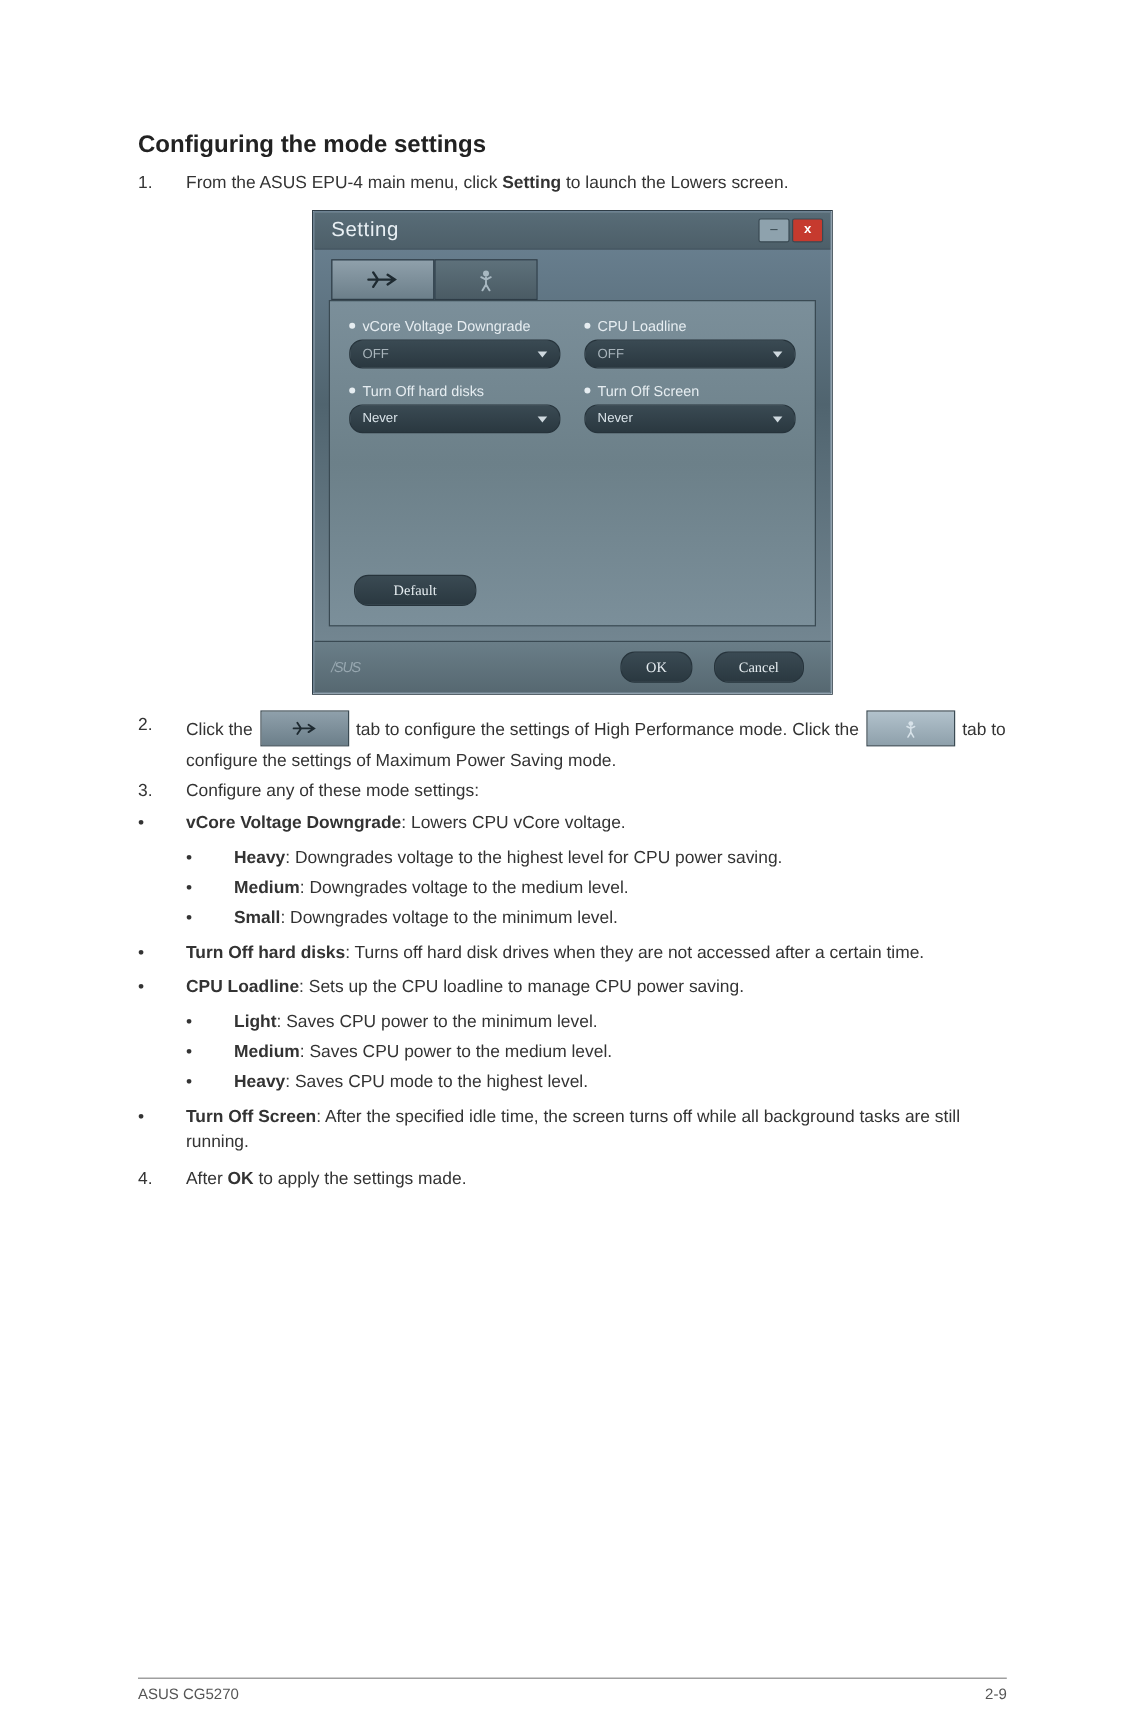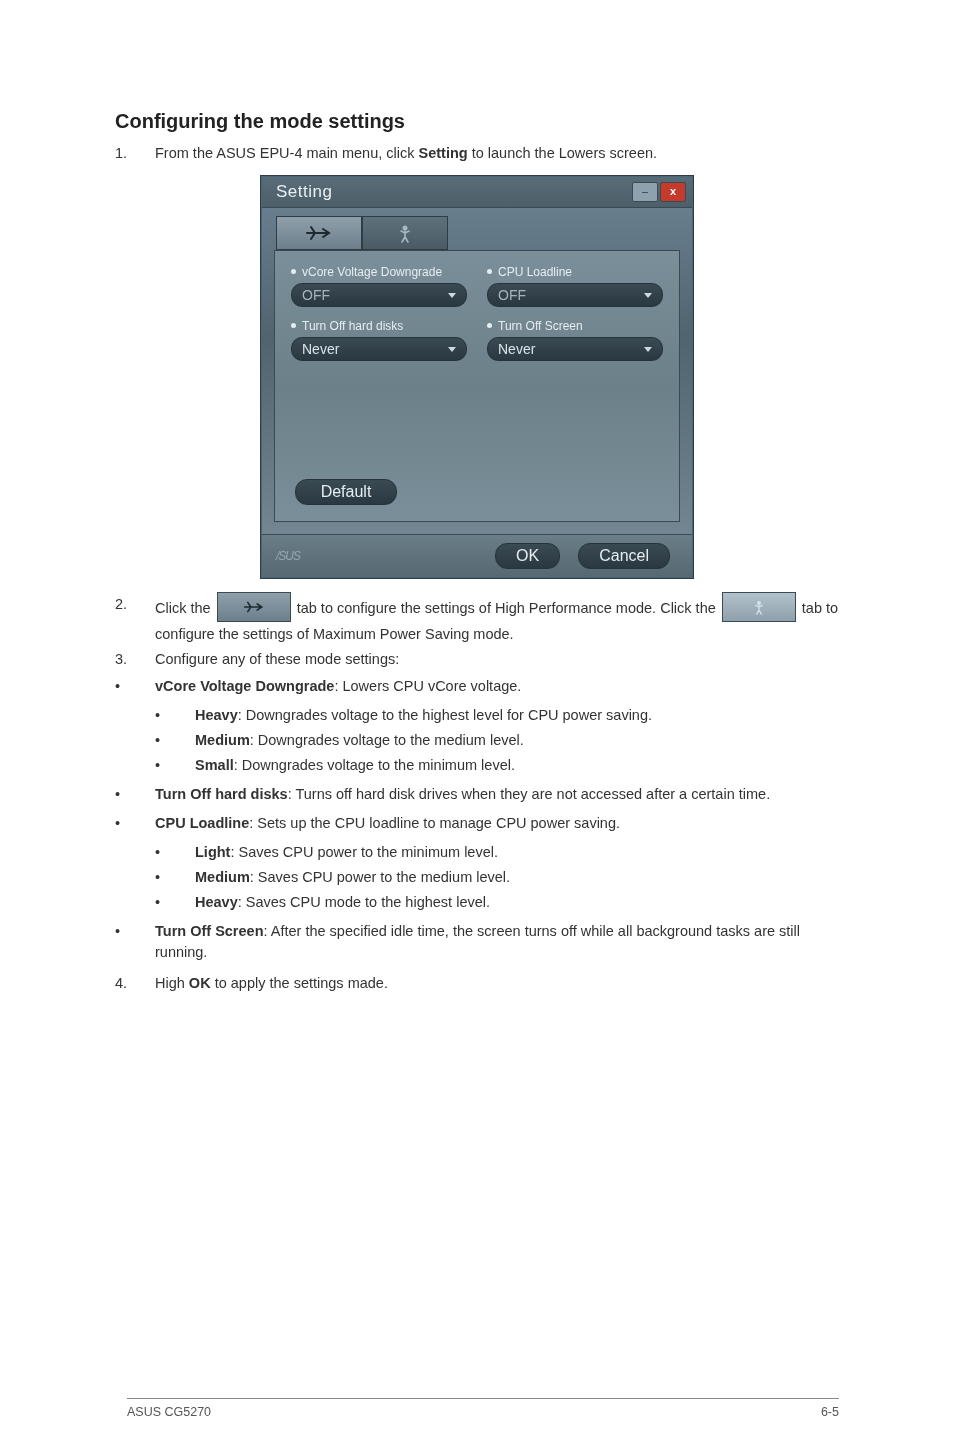--- a/index.html
+++ b/index.html
@@ -151,45 +151,46 @@
     vertical-align: middle;
     position: relative;
     top: -1px;
   }
   .sd-select {
     height: 22px;
     border-radius: 11px;
     background: linear-gradient(#3a4a53, #2a3840);
     border: 1px solid #26333b;
     color: #d9e3e9;
-    font-size: 14px;
+    font-size: 11px;
     padding: 0 10px;
     display: flex;
     align-items: center;
     justify-content: space-between;
     margin-bottom: 12px;
   }
   .sd-select .chev {
     width: 0; height: 0;
     border-left: 4px solid transparent;
     border-right: 4px solid transparent;
     border-top: 5px solid #cfd9df;
   }
   .sd-select.disabled { color: #a8b4bb; }
   .sd-default-btn, .sd-ok-btn, .sd-cancel-btn {
     height: 24px;
     border-radius: 12px;
     background: linear-gradient(#3a4a53, #2a3840);
     border: 1px solid #26333b;
     color: #e6edf1;
-    font-size: 16px;
+    font-size: 12px;
     display: inline-flex;
     align-items: center;
     justify-content: center;
     padding: 0 20px;
+    font-family: Liberation Serif, serif;
   }
   .sd-default-btn {
     position: absolute;
     left: 20px;
     bottom: 16px;
     width: 100px;
     padding: 0;
   }
   .sd-footer {
     height: 42px;
@@ -229,21 +230,20 @@
   .inline-tab.ps { background: linear-gradient(#b2c2cc, #8ea0ab); }
 
   .footer {
     margin-top: auto;
     border-top: 1px solid #888;
     padding-top: 6px;
     display: flex;
     justify-content: space-between;
     font-size: 12.5px;
     color: #555;
-    margin-left: 12px;
   }
 </style>
 </head>
 <body>
 
 <div class="page">
   <h2 class="section-title">Configuring the mode settings</h2>
 
   <div class="step-row">
     <div class="step-num">1.</div>
@@ -380,21 +380,21 @@
   </div>
 
   <div class="bullet-row">
     <div class="bullet-dot">•</div>
     <div class="bullet-body"><span class="b">Turn Off Screen</span><span>: After the specified idle time, the screen turns off while all background tasks are still running.</span></div>
   </div>
 
   <div class="step-row" style="margin-top:6px;">
     <div class="step-num">4.</div>
     <div class="step-body">
-      <span>High </span><span class="b">OK</span><span> to apply the settings made.</span>
+      <span>After </span><span class="b">OK</span><span> to apply the settings made.</span>
     </div>
   </div>
 
   <div class="footer">
     <span>ASUS CG5270</span>
-    <span>6-5</span>
+    <span>2-9</span>
   </div>
 </div>
 
 </body></html>

